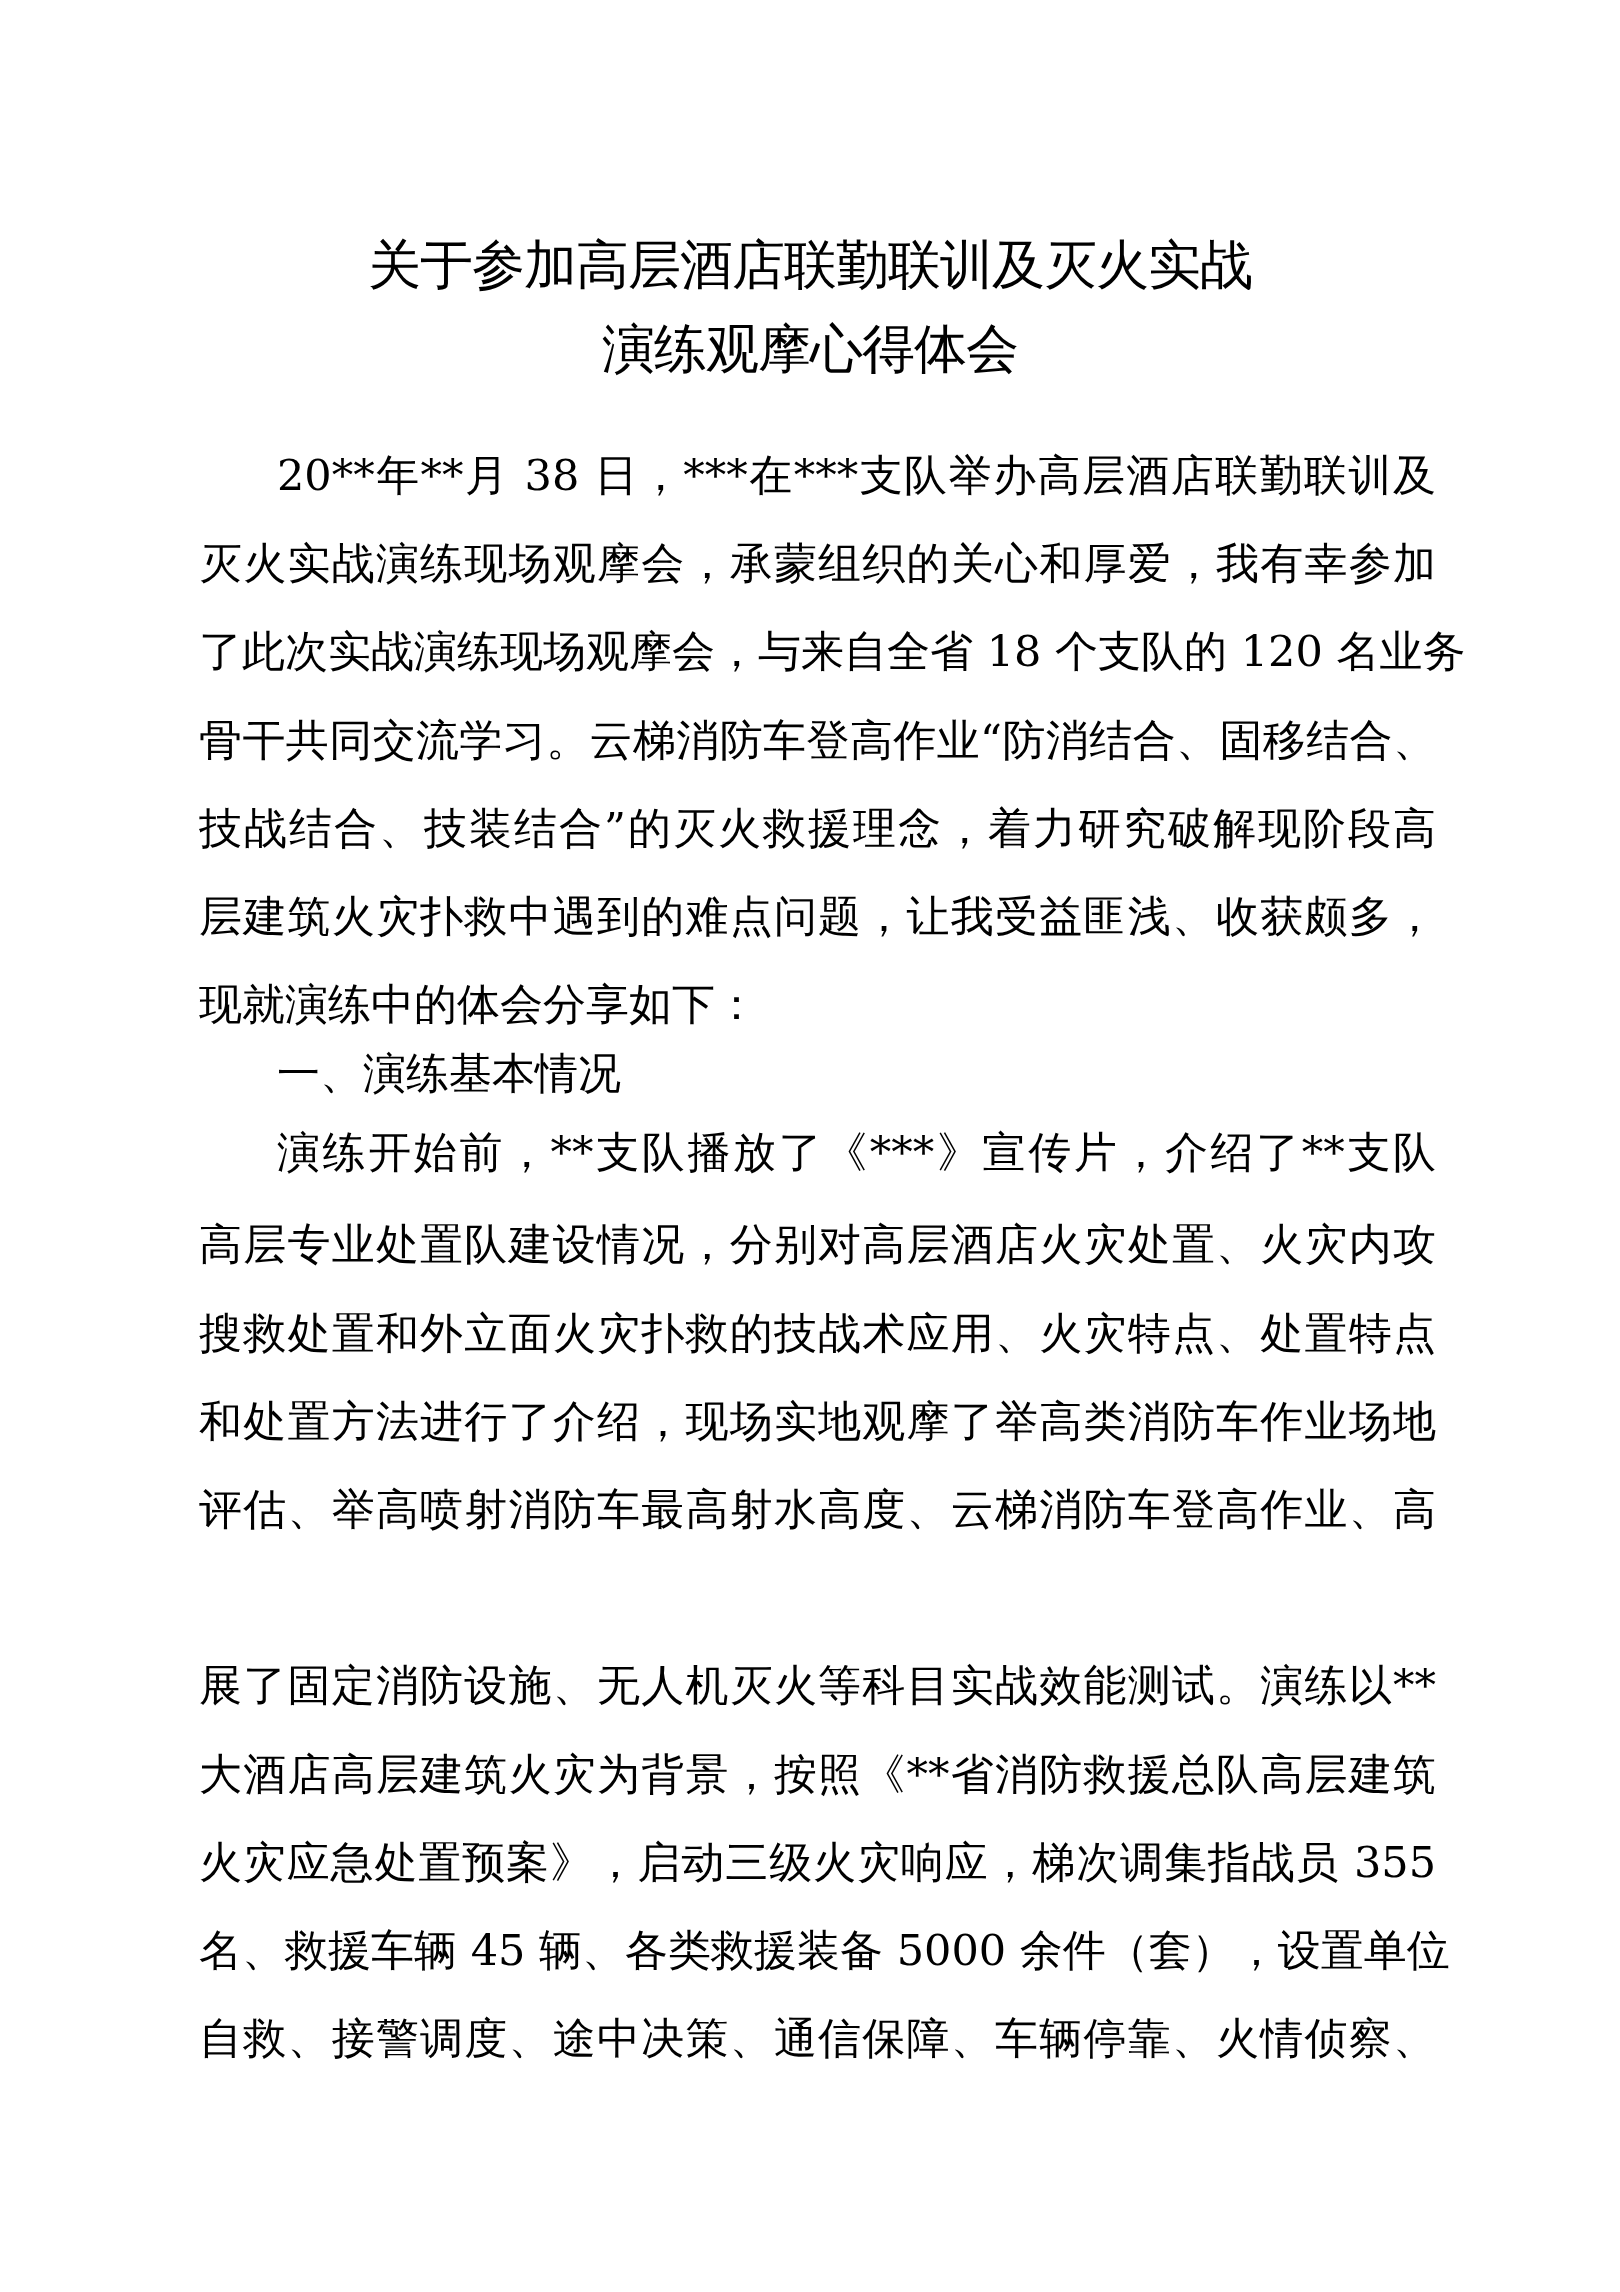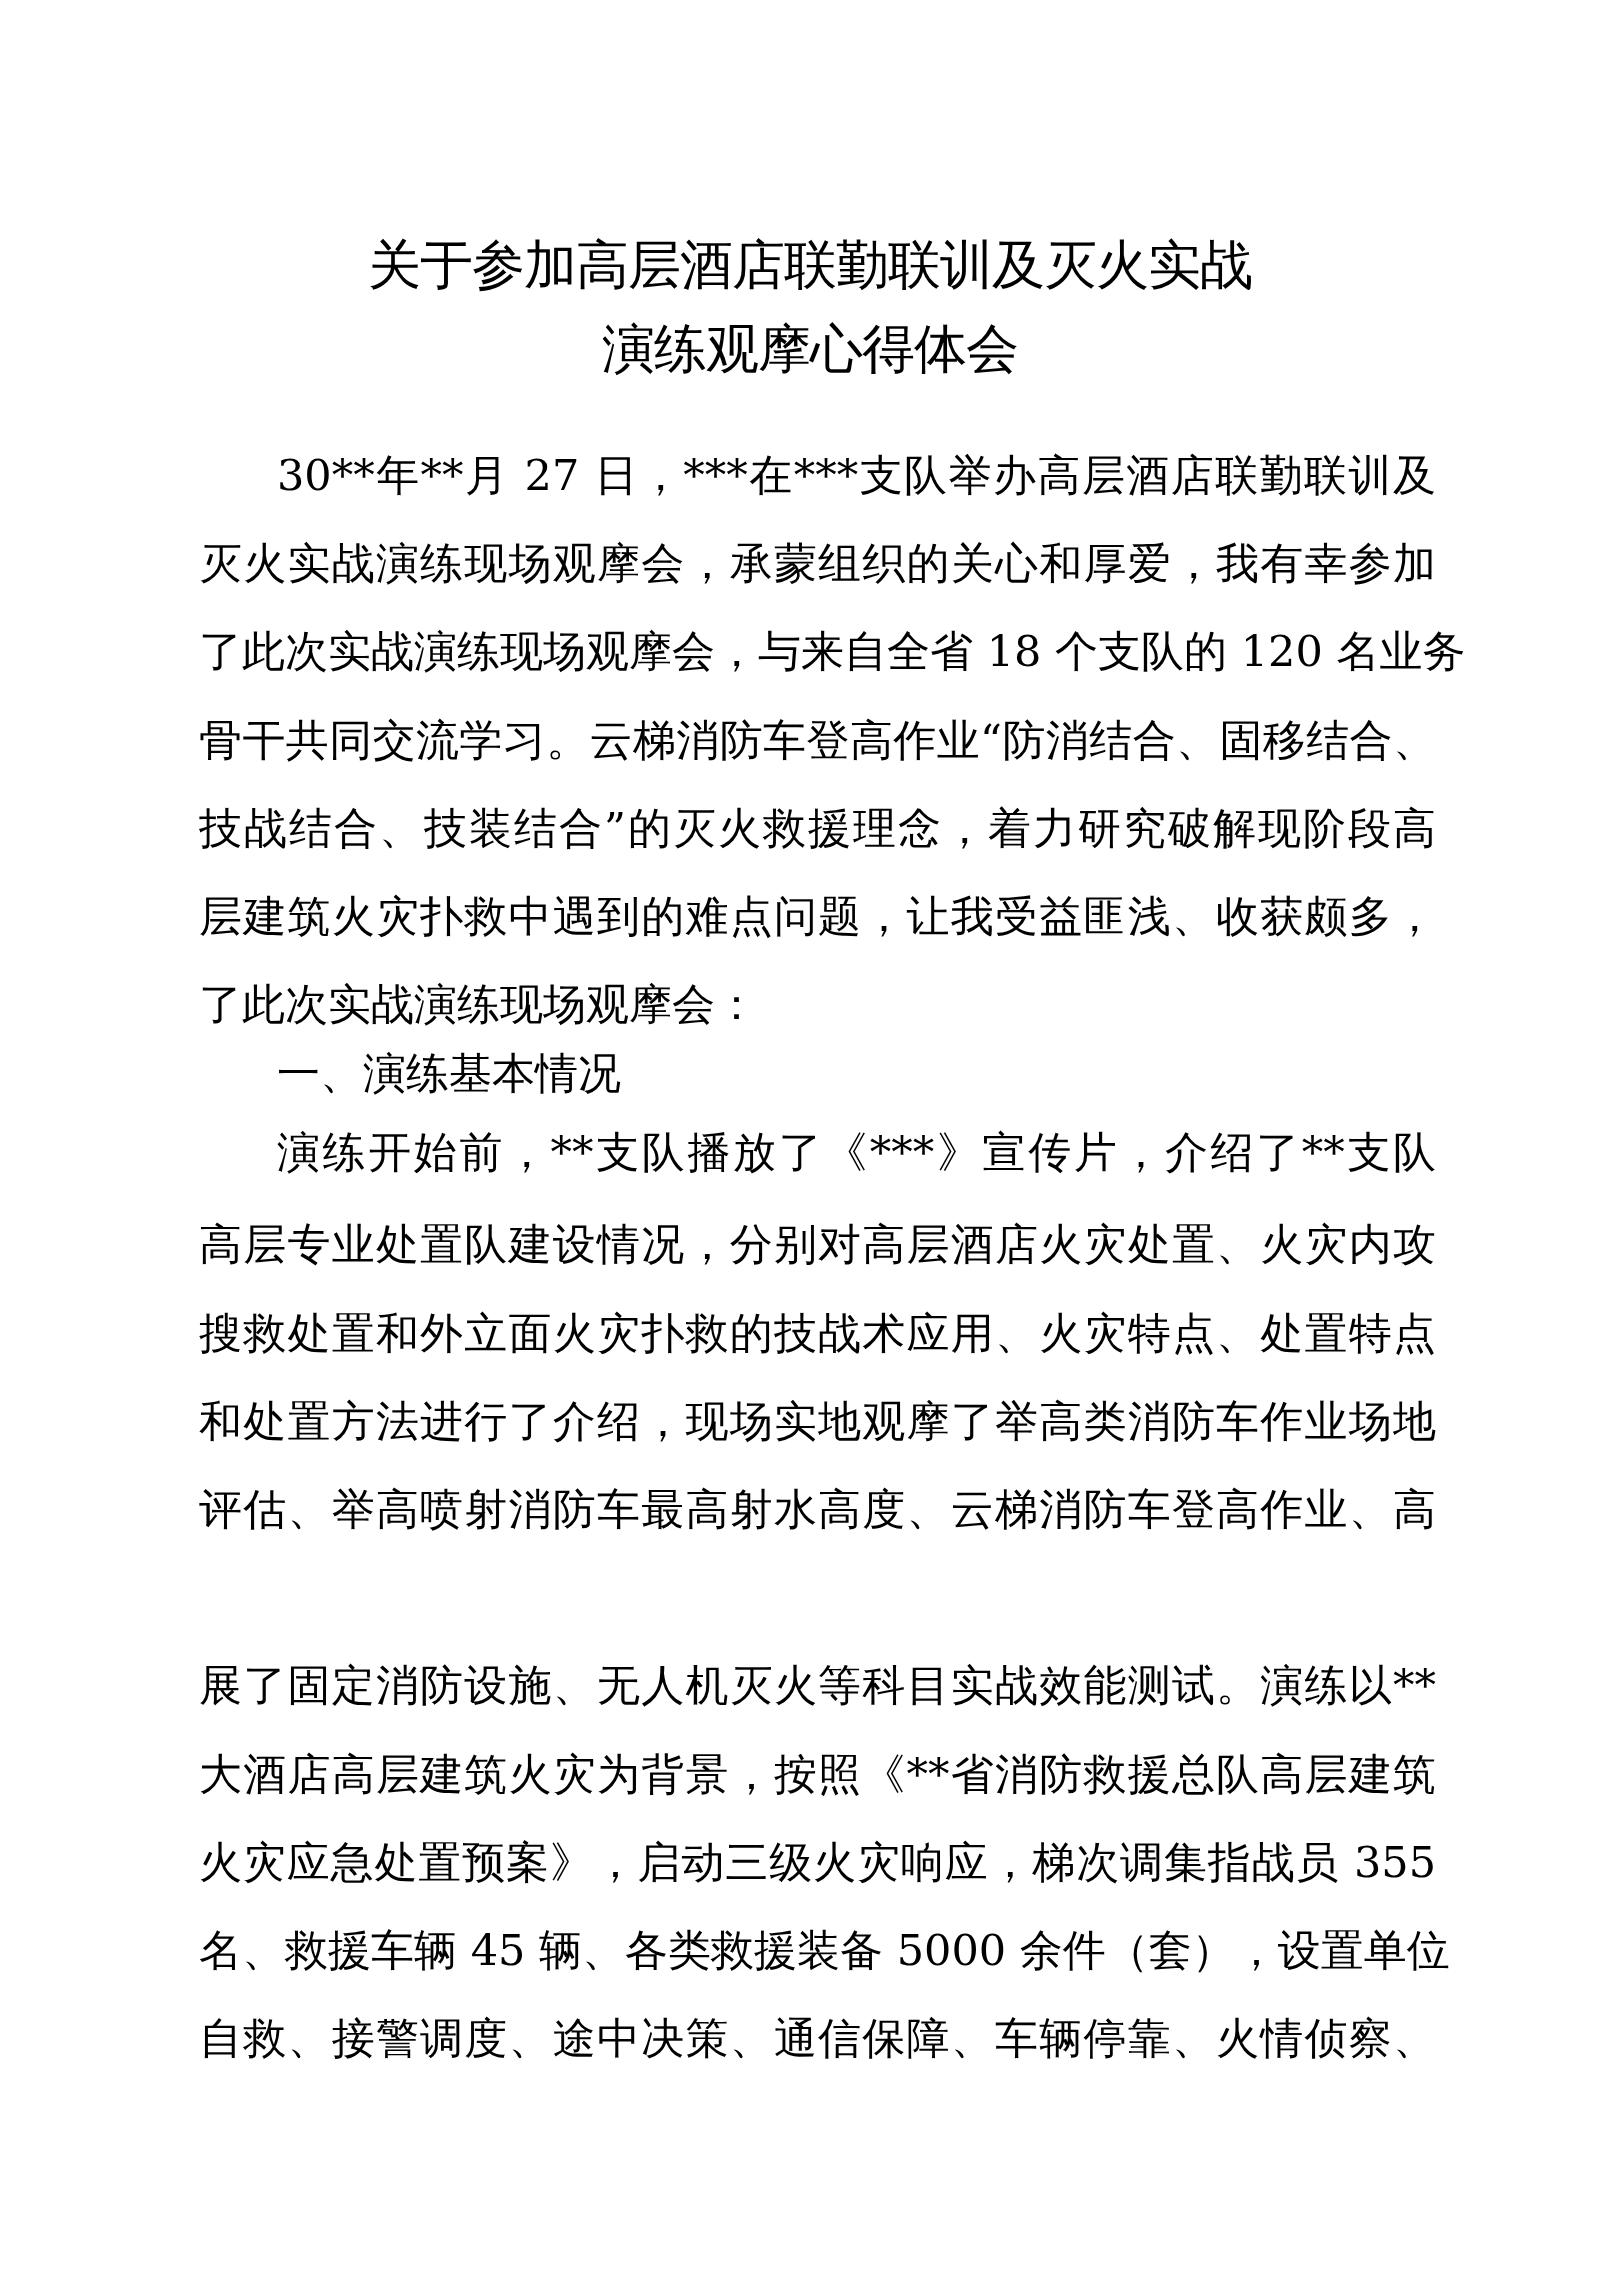--- a/index.html
+++ b/index.html
@@ -64,27 +64,27 @@
     }
   </style>
 </head>
 <body>
 
 <div class="page">
 
   <div class="title title-line-1">关于参加高层酒店联勤联训及灭火实战</div>
   <div class="title title-line-2">演练观摩心得体会</div>
 
-  <div class="body-line indent" style="top:448px;">30**年**月 27 日，***在***支队举办高层酒店联勤联训及</div>
+  <div class="body-line indent" style="top:448px;">20**年**月 38 日，***在***支队举办高层酒店联勤联训及</div>
   <div class="body-line" style="top:536px;">灭火实战演练现场观摩会，承蒙组织的关心和厚爱，我有幸参加</div>
   <div class="body-line" style="top:624px;">了此次实战演练现场观摩会，与来自全省 18 个支队的 120 名业务</div>
   <div class="body-line" style="top:713px;">骨干共同交流学习。云梯消防车登高作业“防消结合、固移结合、</div>
   <div class="body-line" style="top:801px;">技战结合、技装结合”的灭火救援理念，着力研究破解现阶段高</div>
   <div class="body-line" style="top:889px;">层建筑火灾扑救中遇到的难点问题，让我受益匪浅、收获颇多，</div>
-  <div class="body-line last" style="top:977px;">了此次实战演练现场观摩会：</div>
+  <div class="body-line last" style="top:977px;">现就演练中的体会分享如下：</div>
 
   <div class="heading" style="top:1046px;">一、演练基本情况</div>
 
   <div class="body-line indent" style="top:1091px;margin-top:34px;">演练开始前，**支队播放了《***》宣传片，介绍了**支队</div>
   <div class="body-line" style="top:1217px;">高层专业处置队建设情况，分别对高层酒店火灾处置、火灾内攻</div>
   <div class="body-line" style="top:1306px;">搜救处置和外立面火灾扑救的技战术应用、火灾特点、处置特点</div>
   <div class="body-line" style="top:1394px;">和处置方法进行了介绍，现场实地观摩了举高类消防车作业场地</div>
   <div class="body-line" style="top:1482px;">评估、举高喷射消防车最高射水高度、云梯消防车登高作业、高</div>
   <div class="body-line" style="top:1658px;">展了固定消防设施、无人机灭火等科目实战效能测试。演练以**</div>
   <div class="body-line" style="top:1747px;">大酒店高层建筑火灾为背景，按照《**省消防救援总队高层建筑</div>

